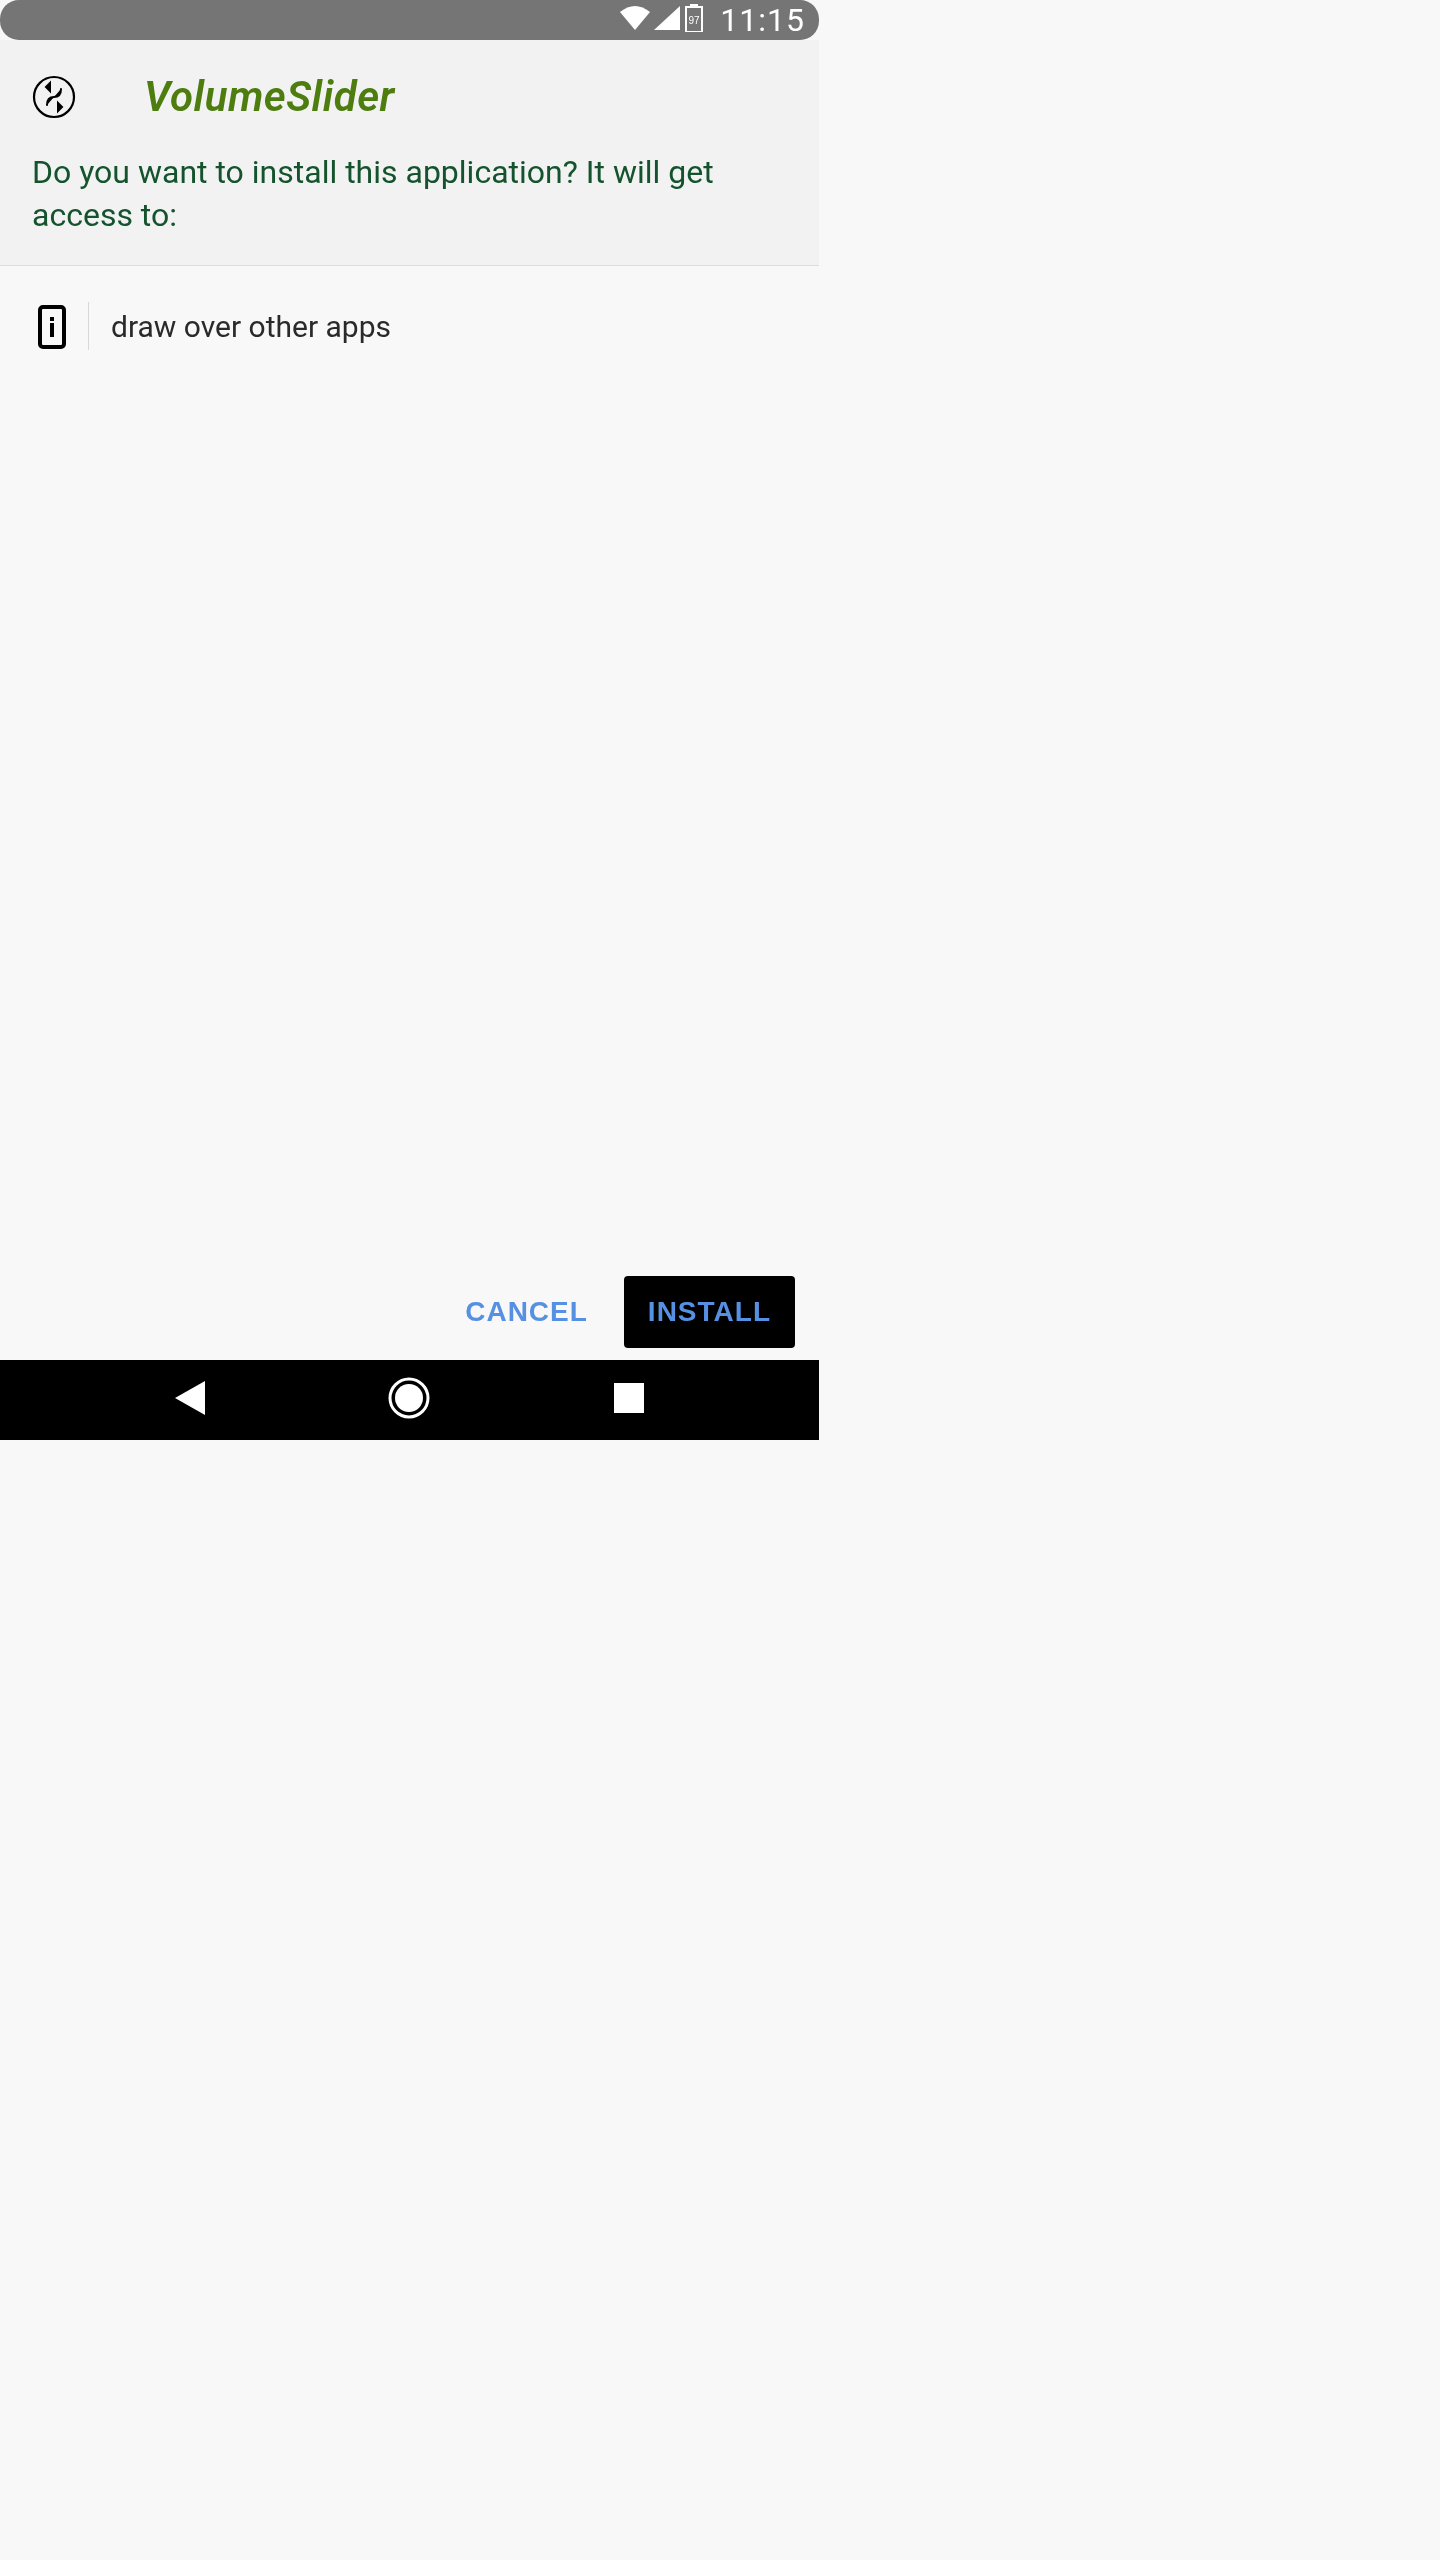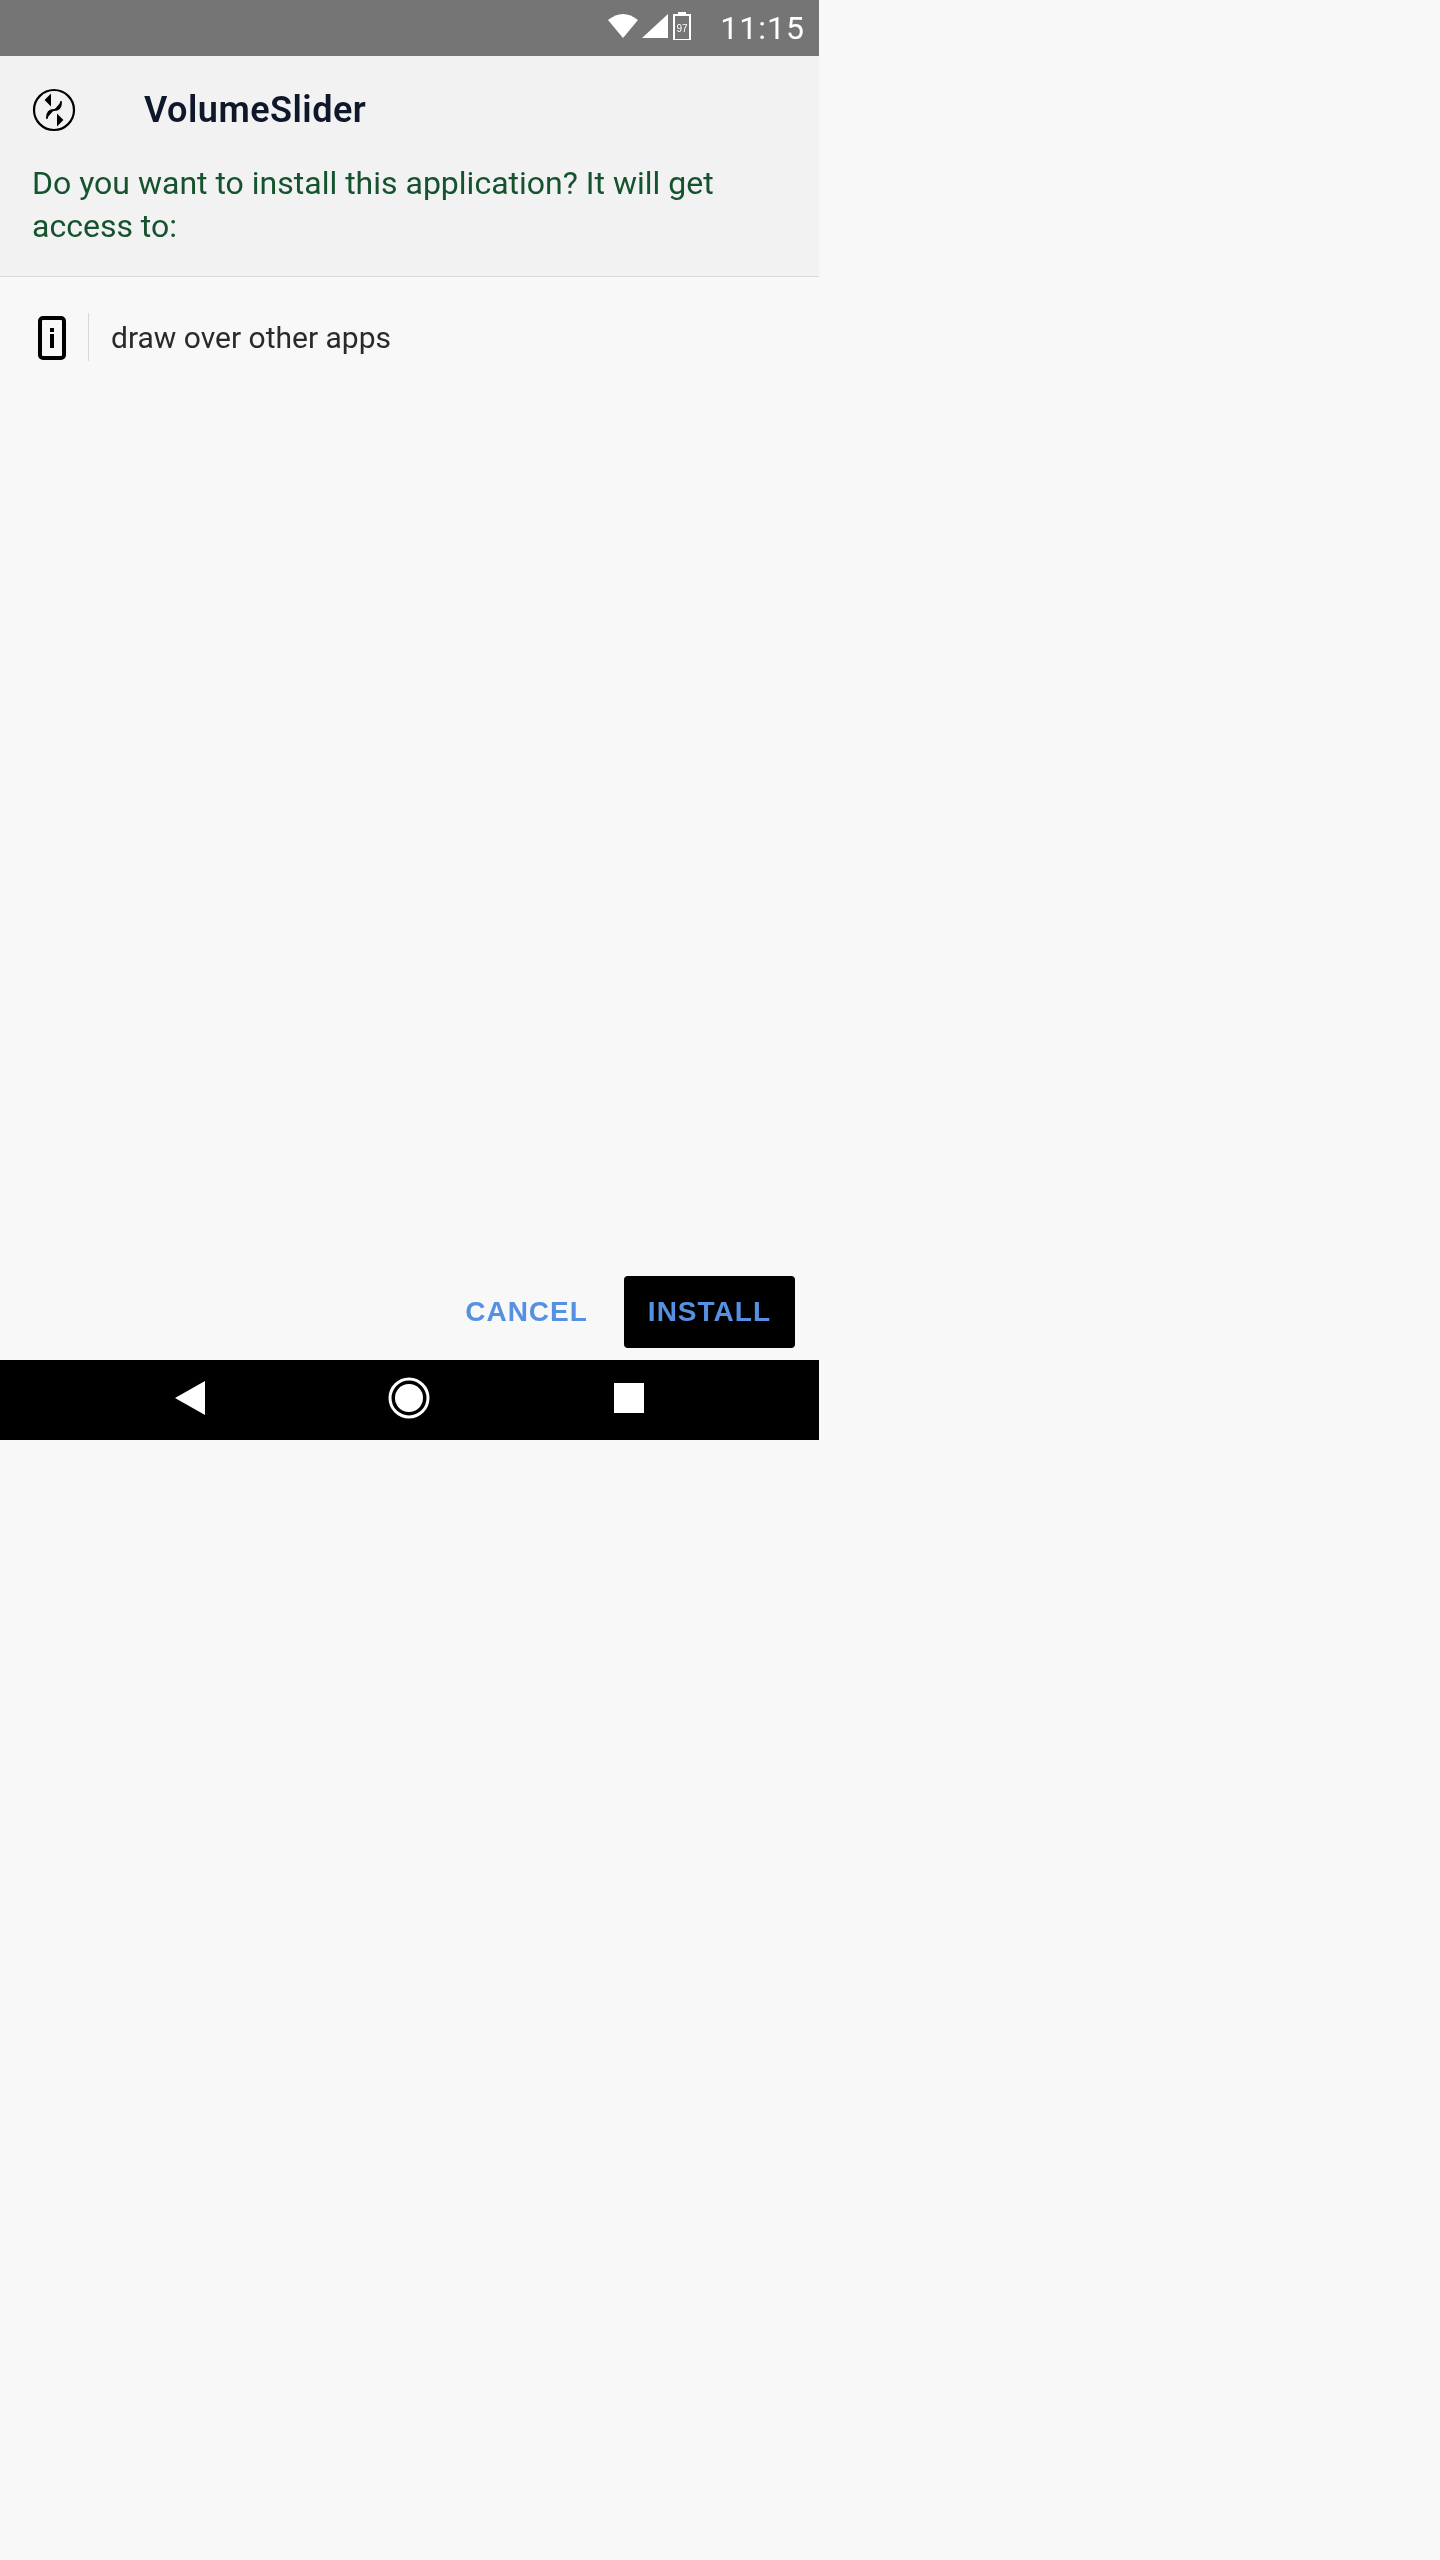--- a/index.html
+++ b/index.html
@@ -11,26 +11,27 @@
       font-family: Roboto, -apple-system, BlinkMacSystemFont, "Segoe UI", Arial, sans-serif;
       background: #f8f8f8;
       width: 819px;
       height: 1440px;
       display: flex;
       flex-direction: column;
       overflow: hidden;
     }
     .status-bar {
       background: #757575;
-      height: 56px;
+      height: 40px;
       display: flex;
       align-items: center;
       justify-content: flex-end;
       padding-right: 14px;
-      gap: 20px;
+      gap: 8px;
+      border-radius: 19px;
     }
     .status-icons {
       display: flex;
       align-items: center;
       gap: 4px;
     }
     .status-bar .time {
       color: #ffffff;
       font-size: 32px;
       font-weight: 400;
@@ -47,24 +48,25 @@
       align-items: center;
       gap: 68px;
       margin-bottom: 30px;
     }
     .app-icon {
       width: 44px;
       height: 44px;
       flex-shrink: 0;
     }
     .app-name {
-      font-size: 36px;
+      font-size: 42px;
       font-weight: 600;
-      color: #0f172a;
+      color: #4d7c0f;
       letter-spacing: 0.5px;
+      font-style: italic;
     }
     .prompt-text {
       font-size: 32px;
       color: #14532d;
       line-height: 1.35;
       font-weight: 400;
     }
     .permissions-list {
       background: #f8f8f8;
       flex: 1;

